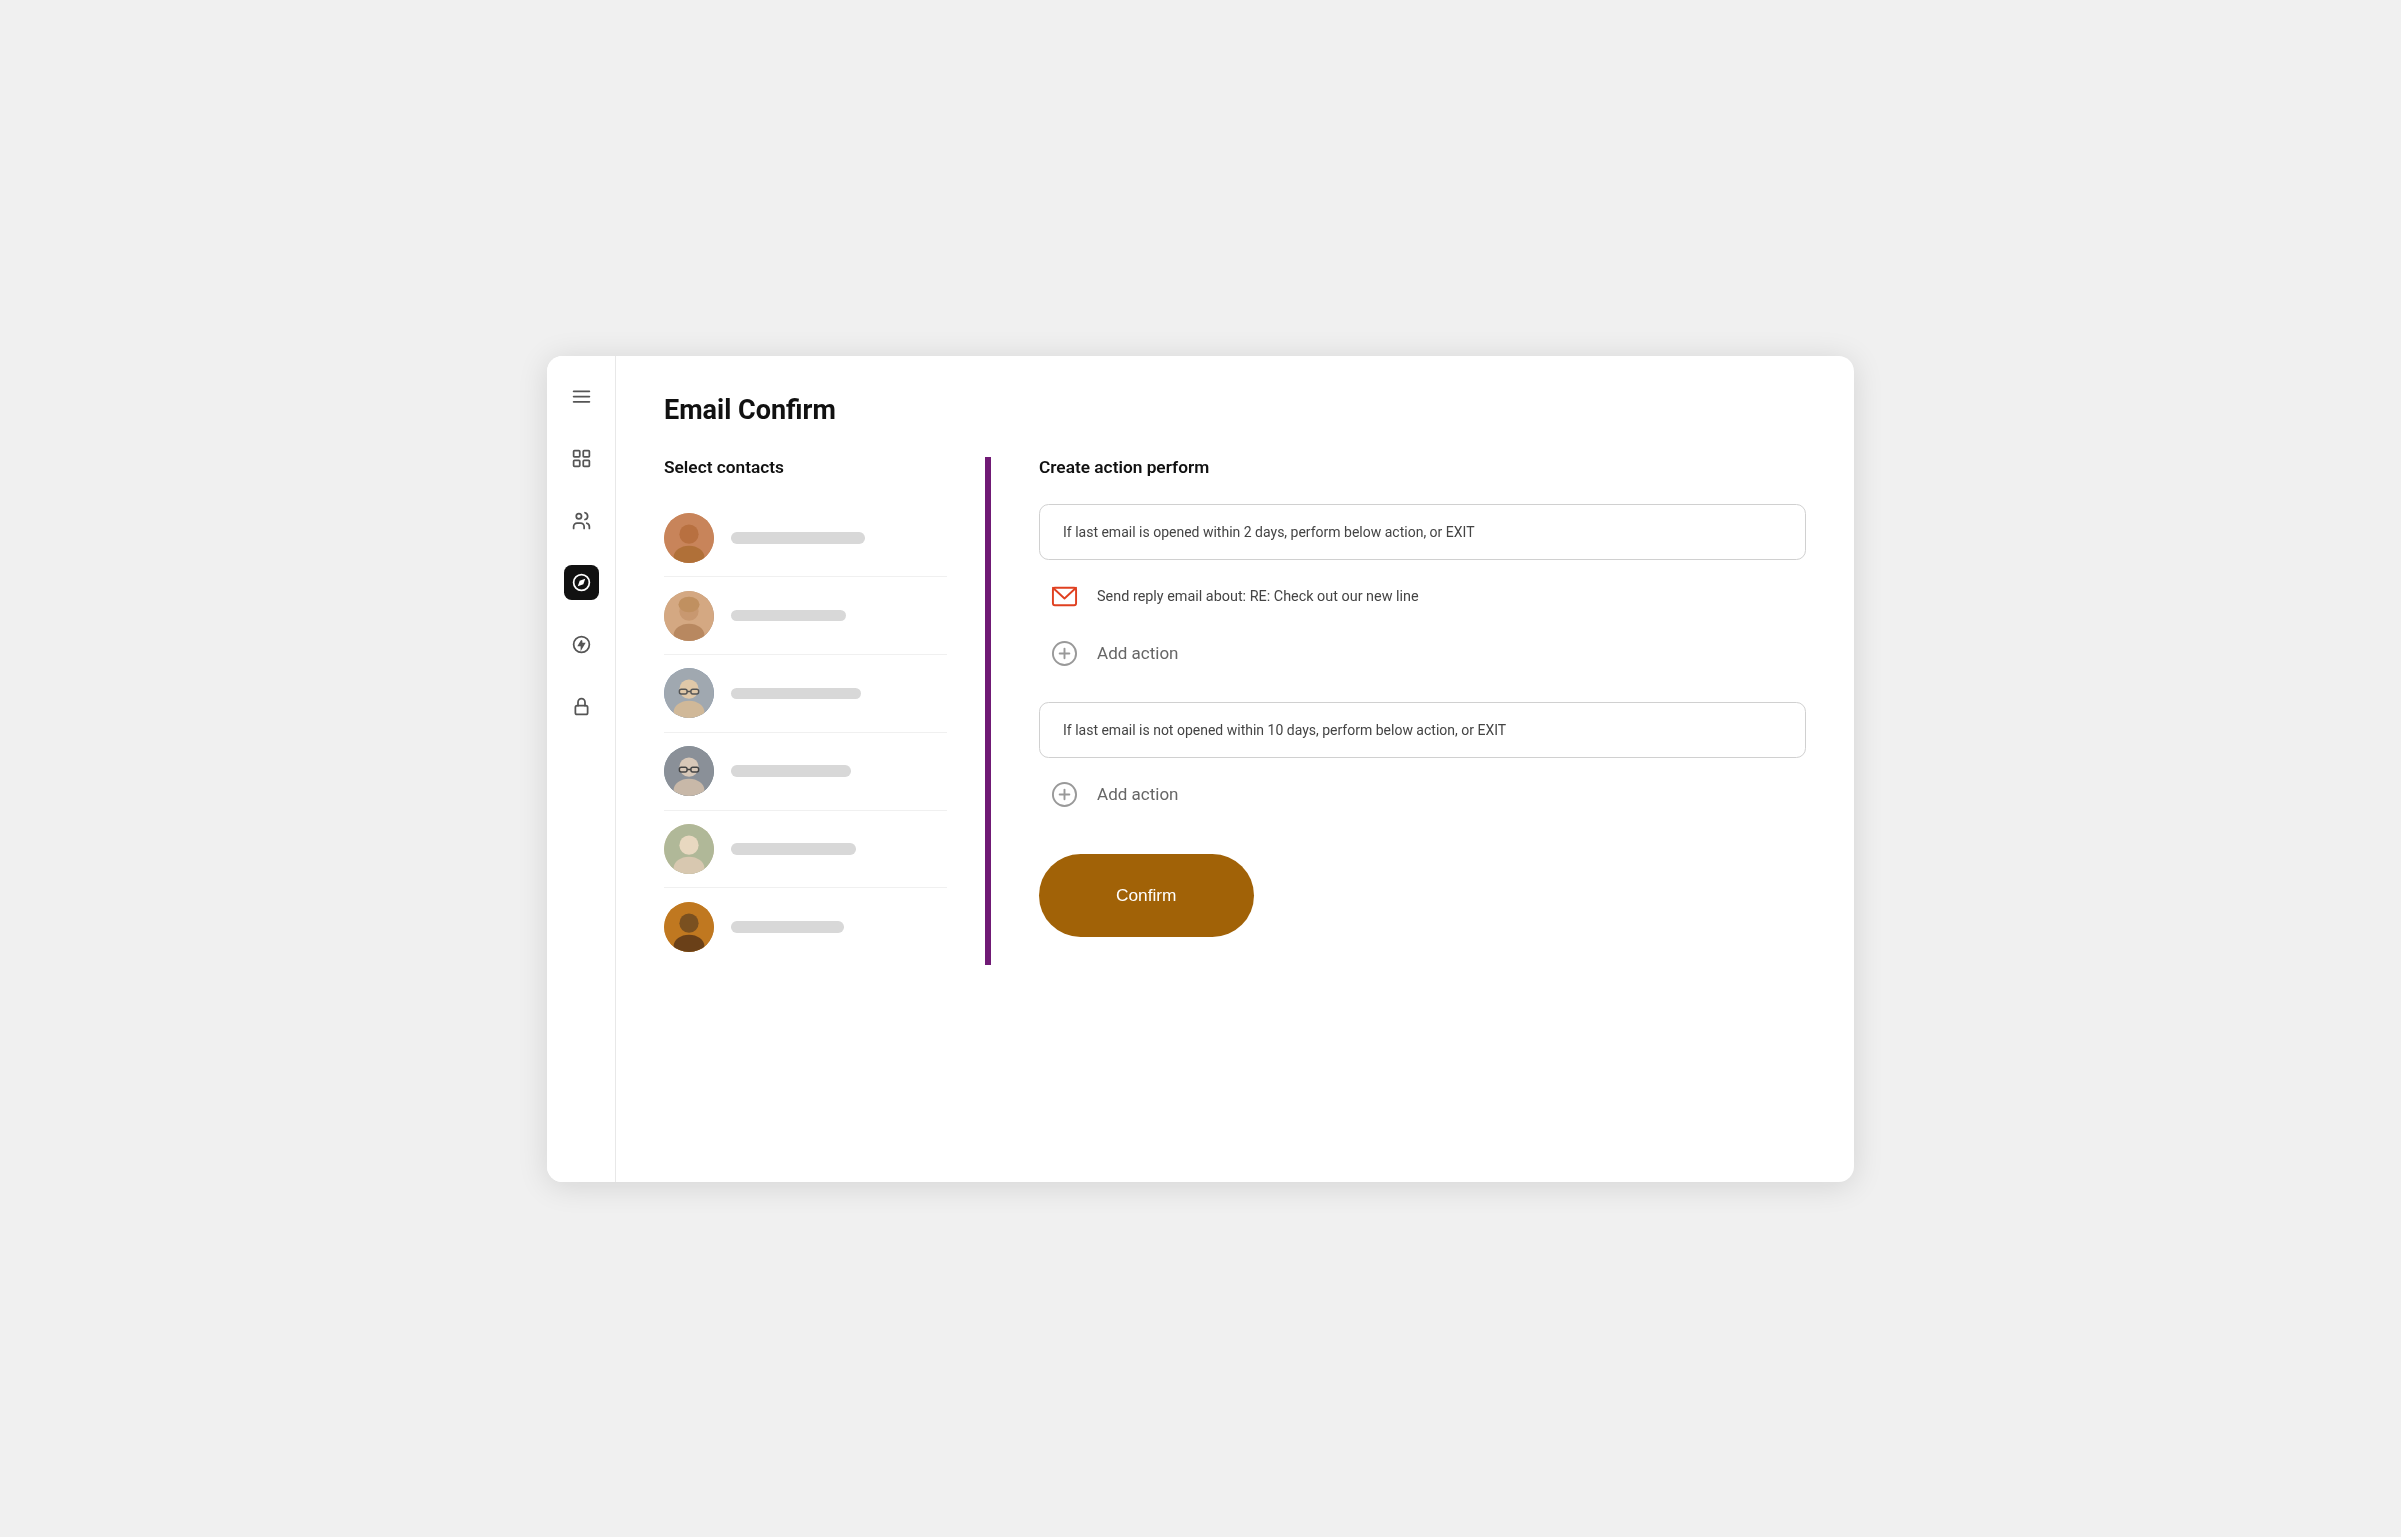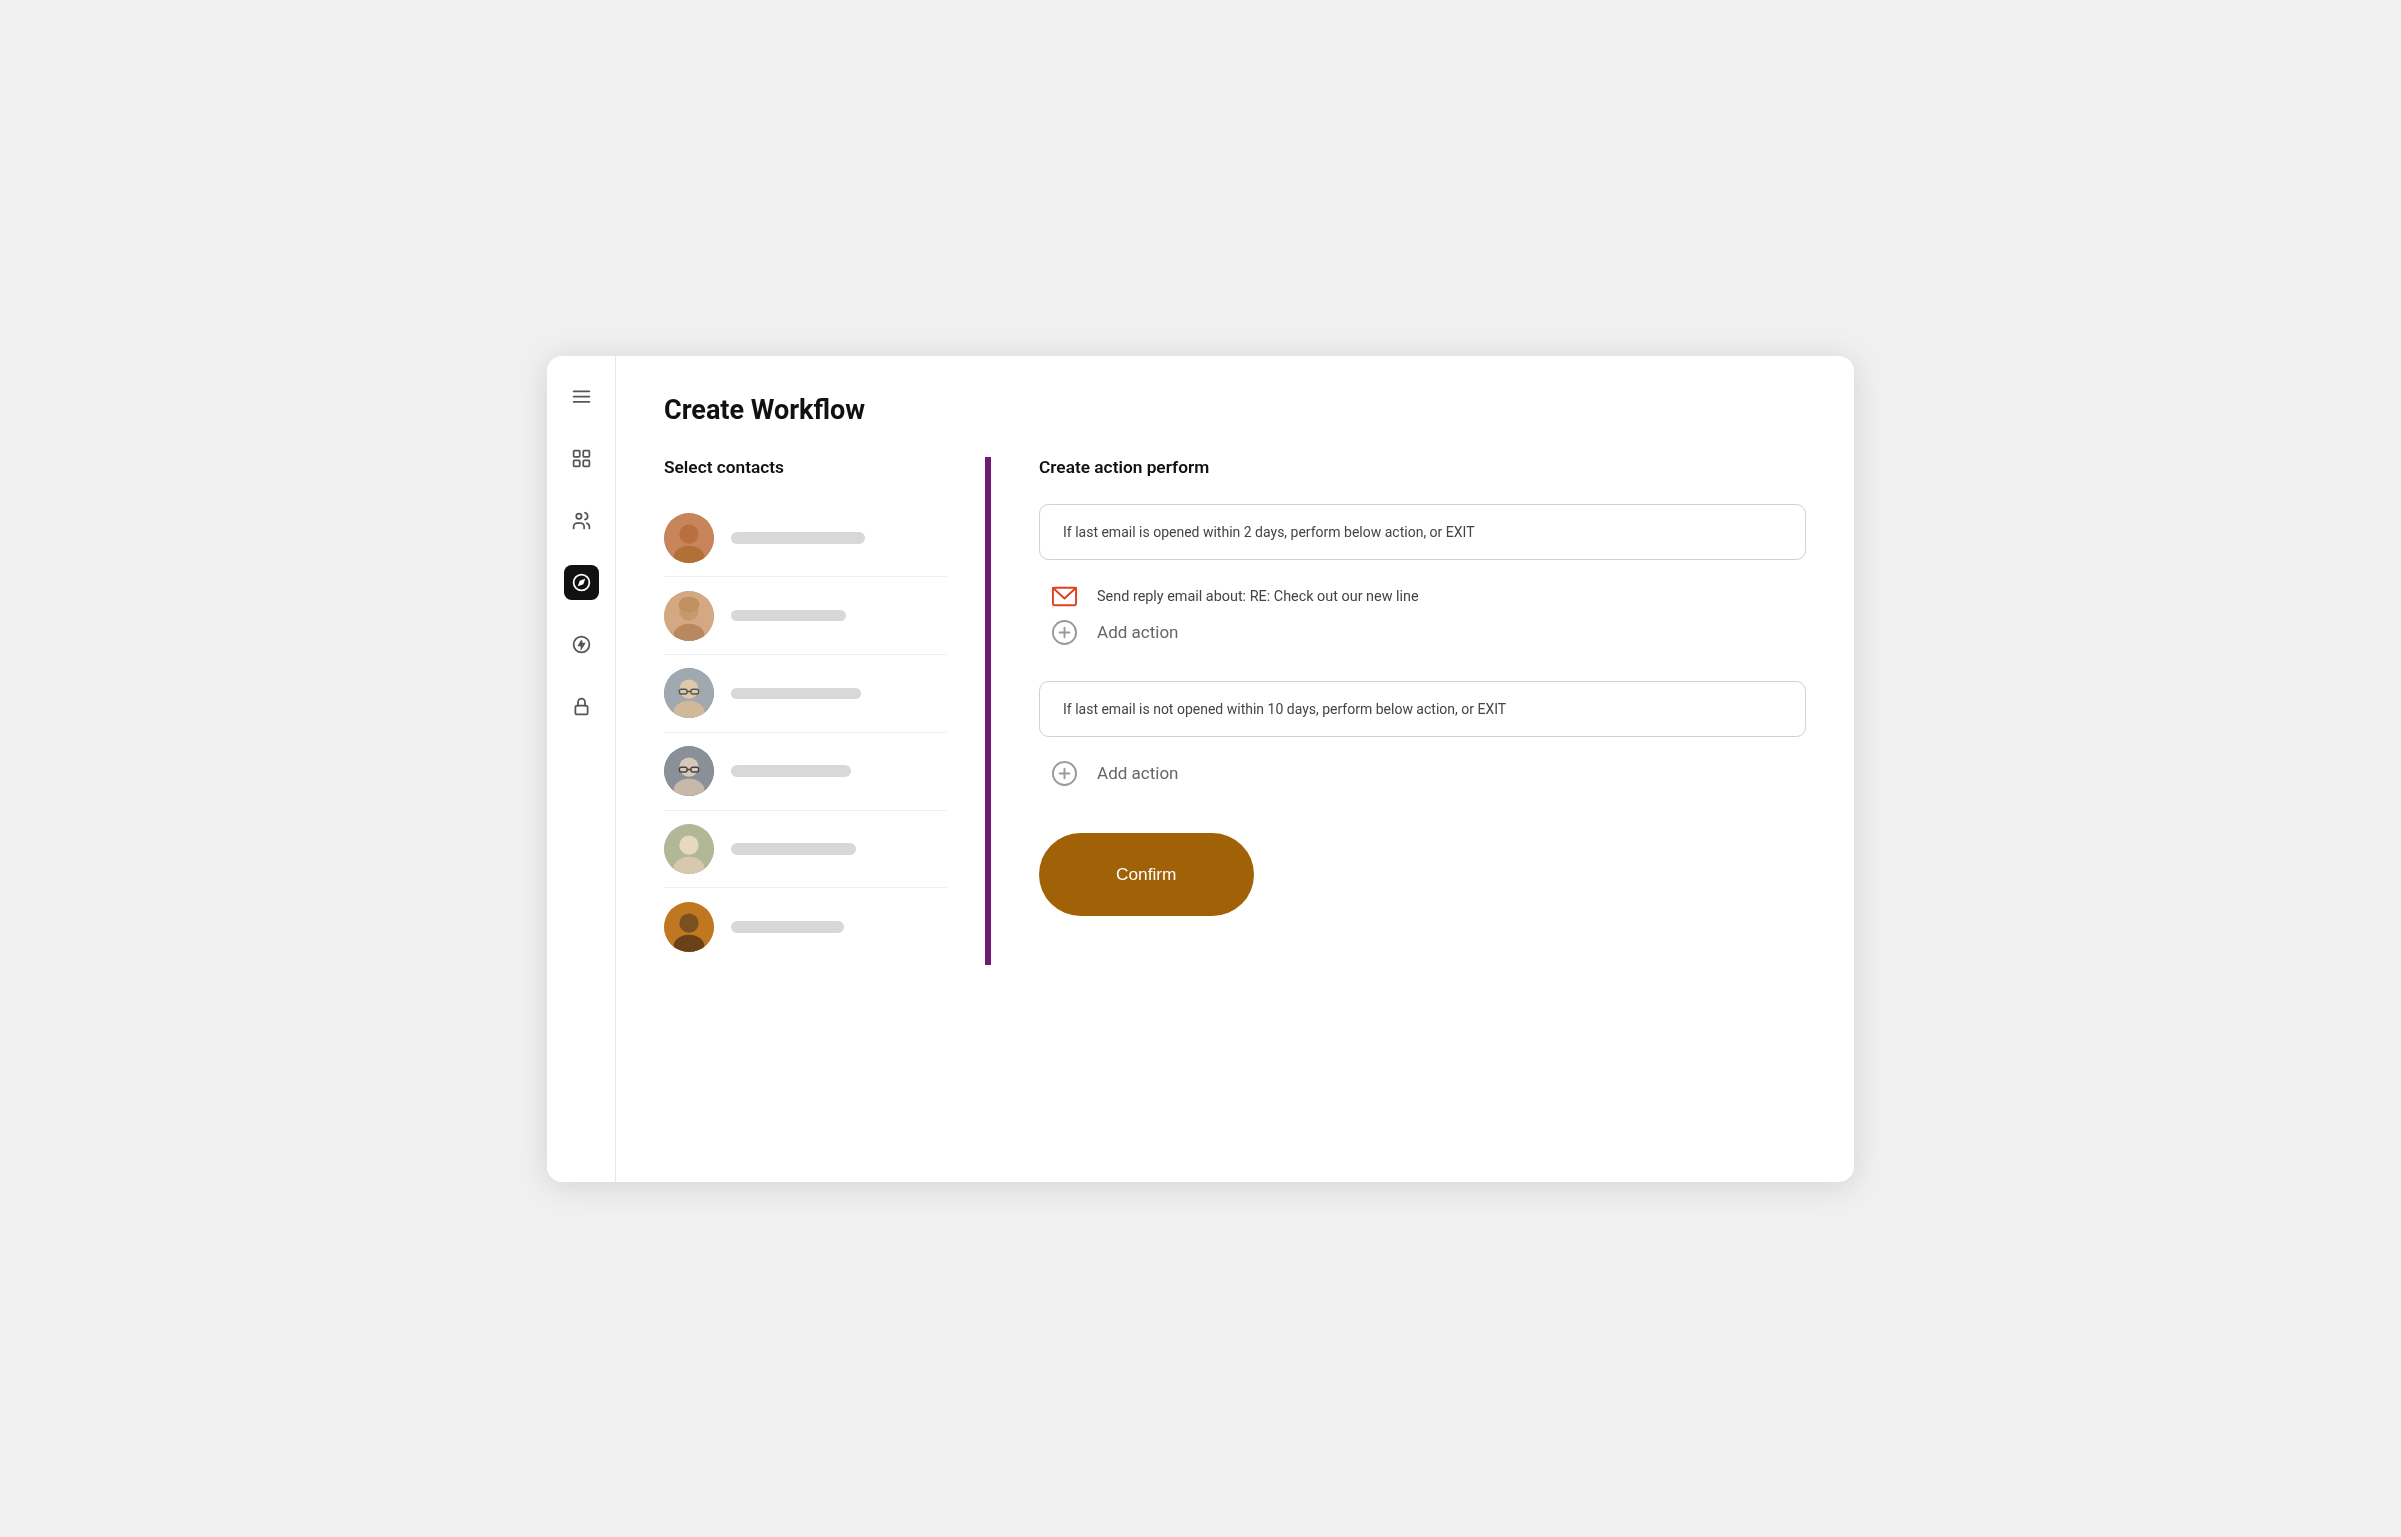--- a/index.html
+++ b/index.html
@@ -126,21 +126,21 @@
       padding: 19px 23px;
       font-size: 14px;
       color: #444;
       margin-bottom: 19px;
       background: #fff;
     }
     .stage-actions {
       padding-left: 7.7px;
       display: flex;
       flex-direction: column;
-      gap: 1px;
+      gap: 22px;
     }
     .action-row {
       display: flex;
       align-items: center;
       gap: 15.4px;
     }
     .action-icon {
       width: 35px;
       height: 35px;
       display: flex;
@@ -233,21 +233,21 @@
 
     <div class="sidebar-icon">
       <svg viewBox="0 0 24 24" fill="none" stroke="currentColor" stroke-width="2" stroke-linecap="round">
         <rect x="5" y="11" width="14" height="10" rx="2"></rect>
         <path d="M8 11V7a4 4 0 0 1 8 0v4"></path>
       </svg>
     </div>
   </div>
 
   <div class="main-content">
-    <h1 class="page-title">Create Workflow</h1>
+    <h1 class="page-title">Email Confirm</h1>
 
     <div class="two-col">
 
       <div class="left-panel">
         <h2 class="section-title">Select contacts</h2>
         <div class="contact-list">
 
           <div class="contact-item">
             <div class="avatar avatar-1">
               

